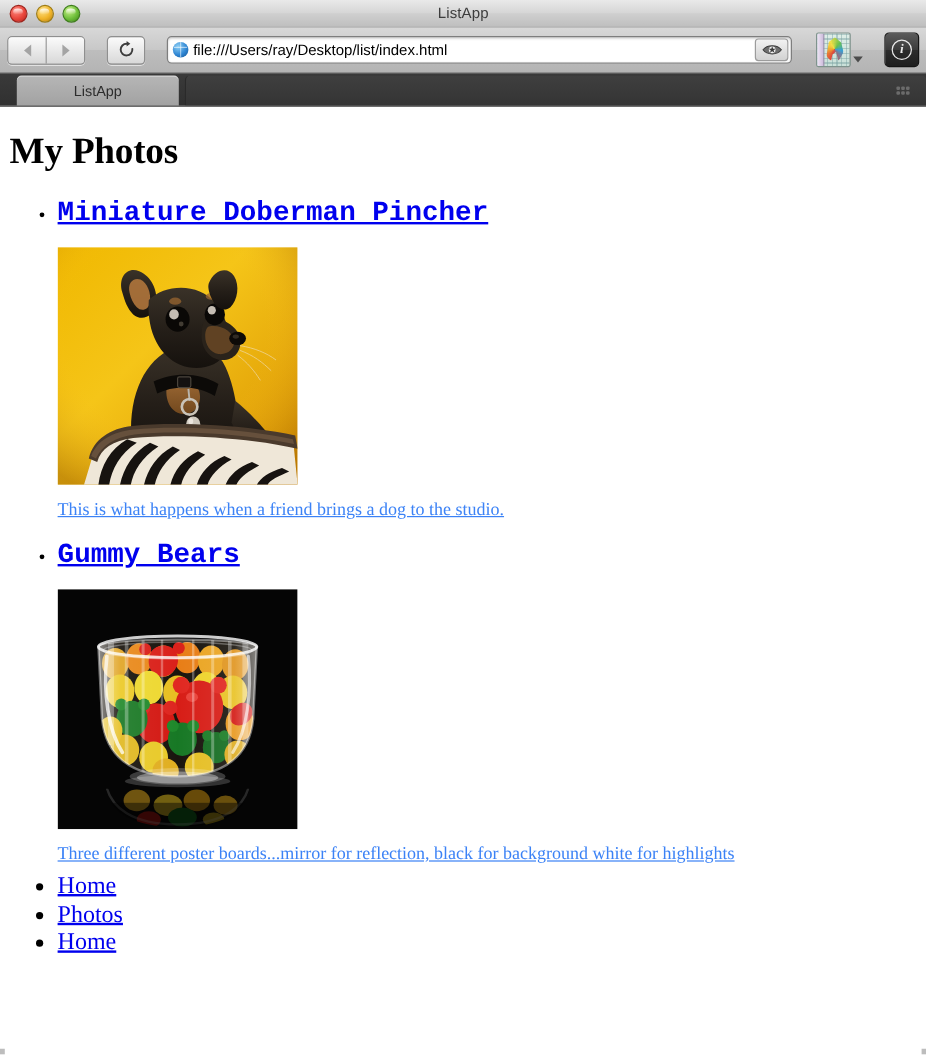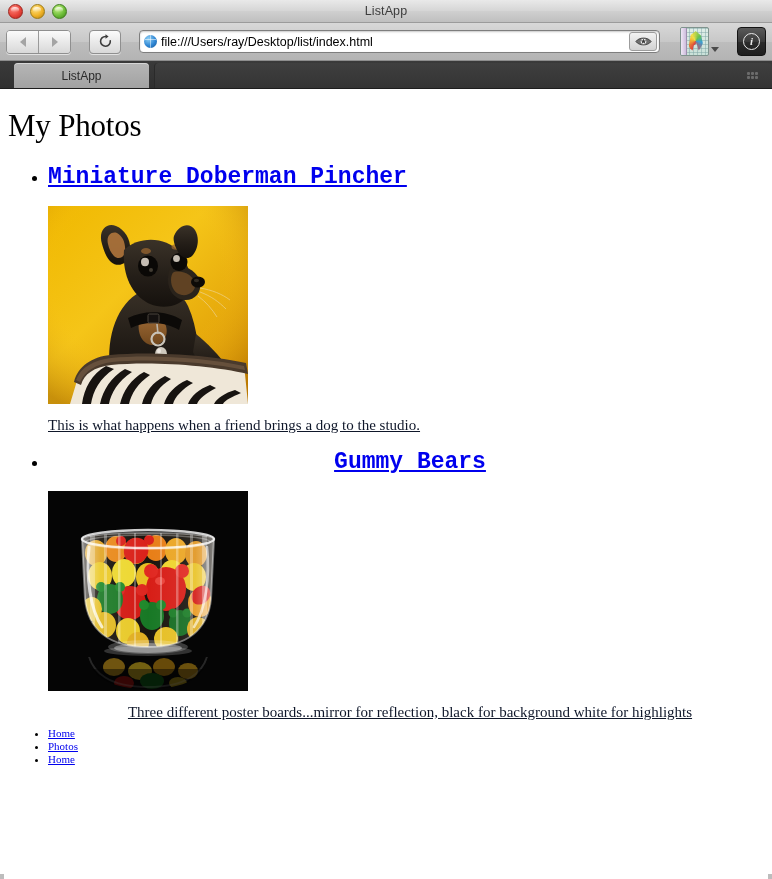--- a/index.html
+++ b/index.html
@@ -281,36 +281,36 @@
     overflow: hidden;
     position: relative;
     font-family: "Liberation Serif", serif;
     color: #000000;
     padding: 0;
   }
 
   h1.page-title {
     font-family: "Liberation Serif", serif;
     font-size: 31px;
-    font-weight: normal;
+    font-weight: bold;
     margin: 21px 0 0 8px;
     line-height: 1.05;
     letter-spacing: -0.2px;
   }
 
   ul.photo-list {
     margin: 20px 0 0 0;
     padding-left: 48px;
     list-style: disc;
   }
   ul.photo-list > li {
     margin: 0;
     padding: 0;
   }
-  ul.photo-list > li + li { margin-top: 14px; text-align: center; }
+  ul.photo-list > li + li { margin-top: 14px; }
 
   h2.item-title {
     font-family: "Liberation Serif", serif;
     font-size: 23px;
     font-weight: bold;
     margin: 0;
     line-height: 1.1;
   }
   h2.item-title a {
     color: #0000ee;
@@ -328,32 +328,32 @@
   .photo.dog   { height: 198px; }
   .photo.gummy { height: 200px; }
 
   .caption {
     margin-top: 12px;
     font-family: "Liberation Serif", serif;
     font-size: 15px;
     line-height: 1.2;
   }
   .caption a {
-    color: #0f172a;
+    color: #3b82f6;
     text-decoration: underline;
   }
 
   ul.nav-list {
     margin: 6px 0 0 0;
     padding-left: 48px;
     list-style: disc;
   }
   ul.nav-list li {
     font-family: "Liberation Serif", serif;
-    font-size: 11px;
+    font-size: 20px;
     line-height: 1.18;
   }
   ul.nav-list li a {
     color: #0000ee;
     text-decoration: underline;
   }
 
   
   .photo-svg { display:block; }
   .bottom-marks { position:absolute; left:0; bottom:0; width:100%; height:6px; }

